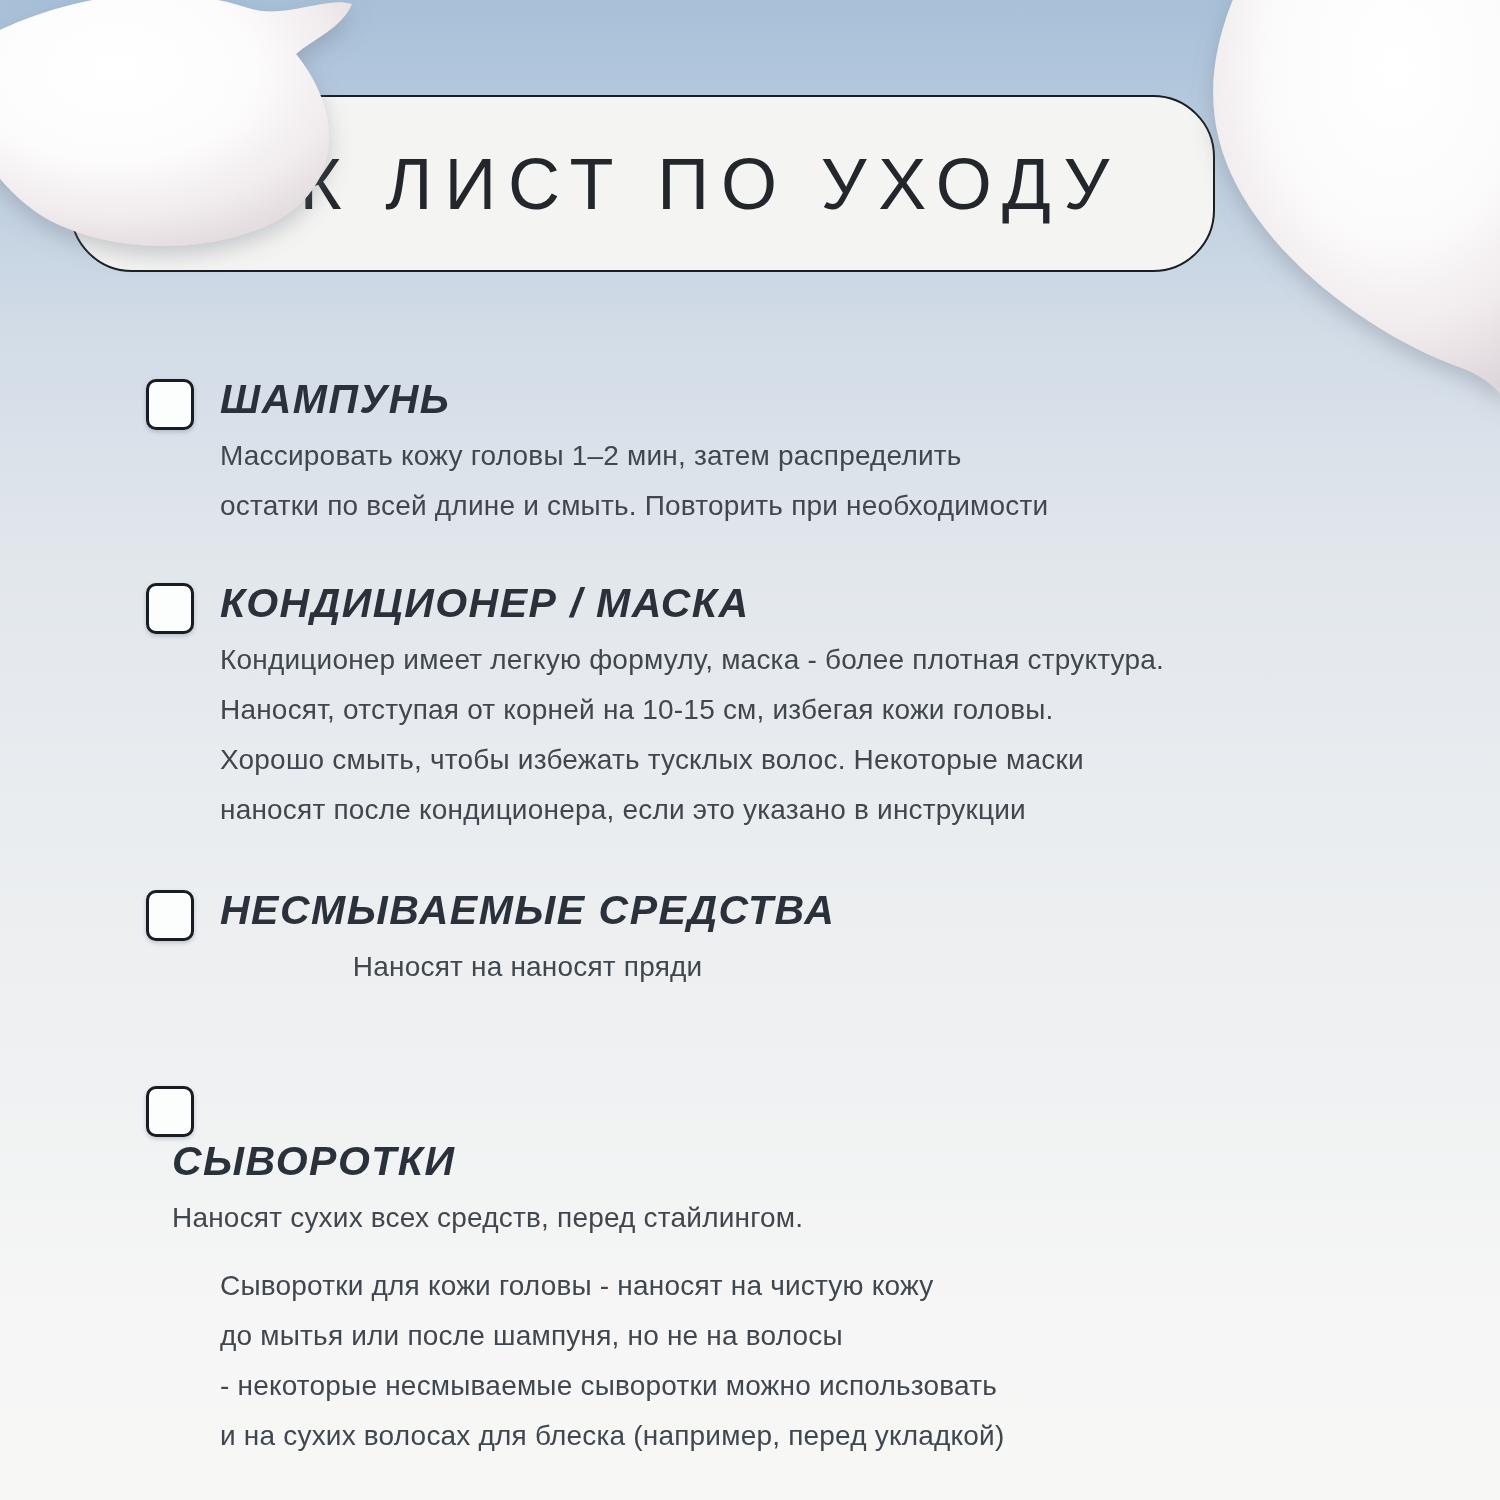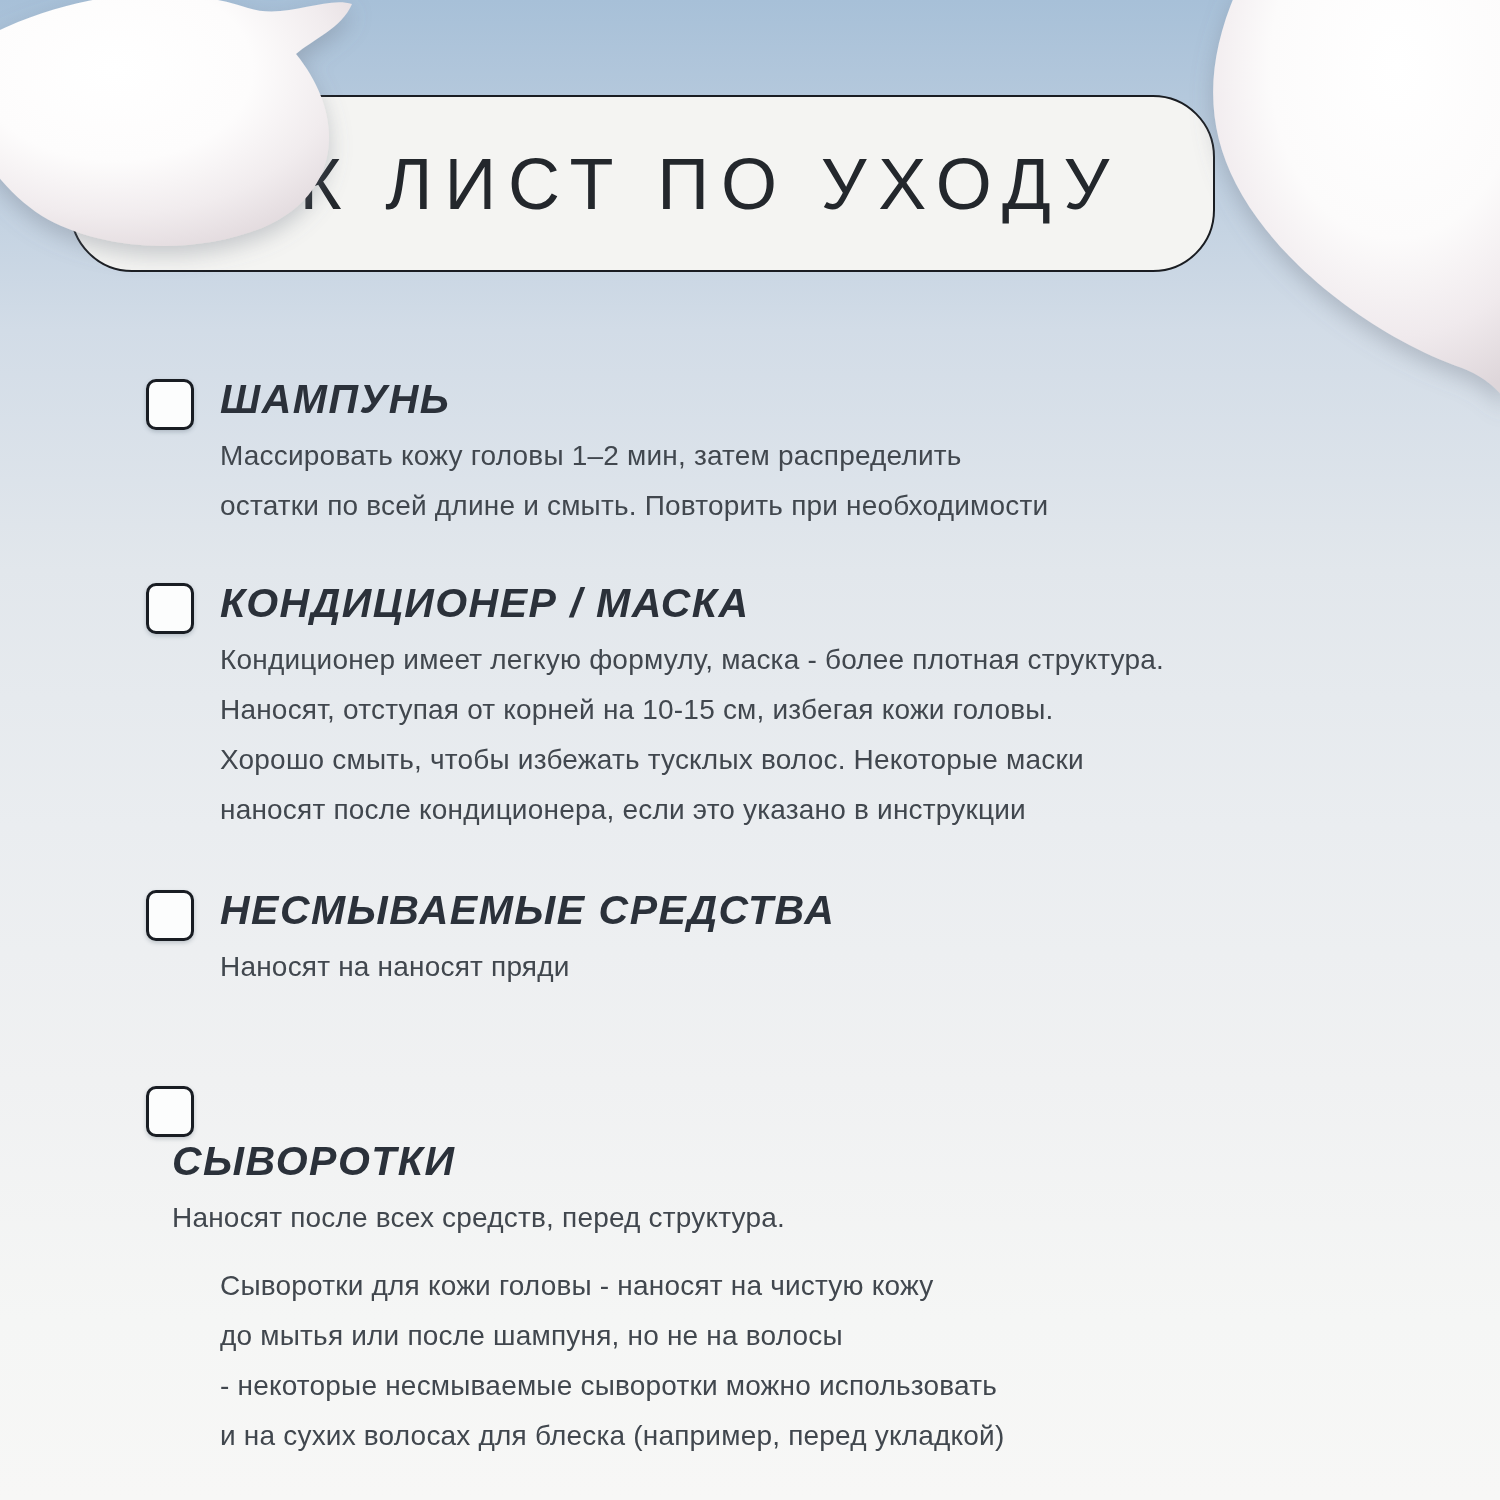--- a/index.html
+++ b/index.html
@@ -27,21 +27,21 @@
     transform:translateX(8px);
   }
   .cream{position:absolute;left:0;top:0;z-index:2;}
   .checklist{position:absolute;inset:0;z-index:3;}
   .check-item{
     position:absolute;left:146px;
     display:flex;align-items:flex-start;
   }
   .item-1{top:350px;margin-top:25px;}
   .item-2{top:579px;}
-  .item-3{top:886px;}
+  .item-3{top:886px;text-align:center;}
   .item-4{top:1082px;flex-direction:column;}
   .checkbox{
     width:42px;height:45px;
     flex:0 0 auto;
     border:3px solid #191d23;
     border-radius:10px;
     background:#fcfdfd;
     box-shadow:0 2px 4px rgba(70,85,100,0.28);
     margin-top:4px;
     cursor:pointer;
@@ -141,21 +141,21 @@
           <div class="body-line">Наносят на наносят пряди</div>
         </div>
       </div>
     </div>
 
     <div class="check-item item-4">
       <div class="checkbox"></div>
       <div class="item-text">
         <div class="item-heading">СЫВОРОТКИ</div>
         <div class="item-body">
-          <div class="body-line">Наносят после всех средств, перед структура.</div>
+          <div class="body-line">Наносят сухих всех средств, перед стайлингом.</div>
         </div>
         <div class="item-body second">
           <div class="body-line">Сыворотки для кожи головы - наносят на чистую кожу</div>
           <div class="body-line">до мытья или после шампуня, но не на волосы</div>
           <div class="body-line">- некоторые несмываемые сыворотки можно использовать</div>
           <div class="body-line">и на сухих волосах для блеска (например, перед укладкой)</div>
         </div>
       </div>
     </div>
 

